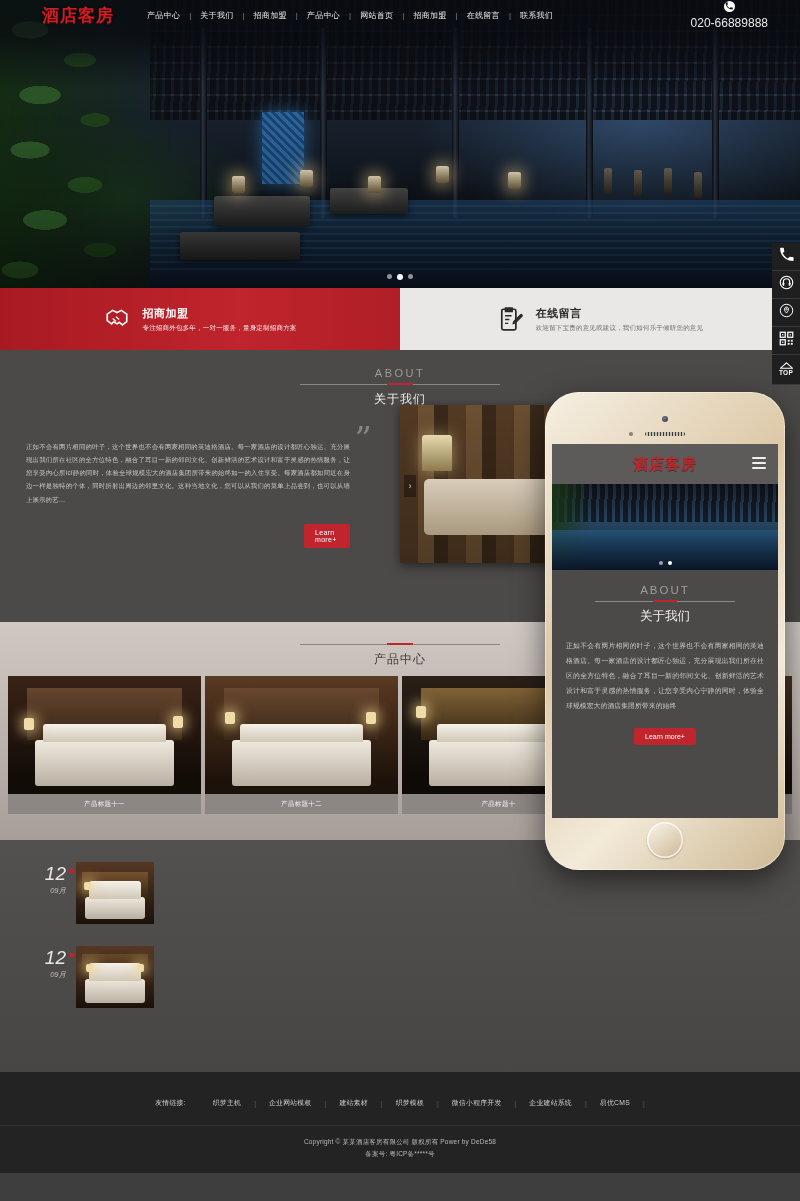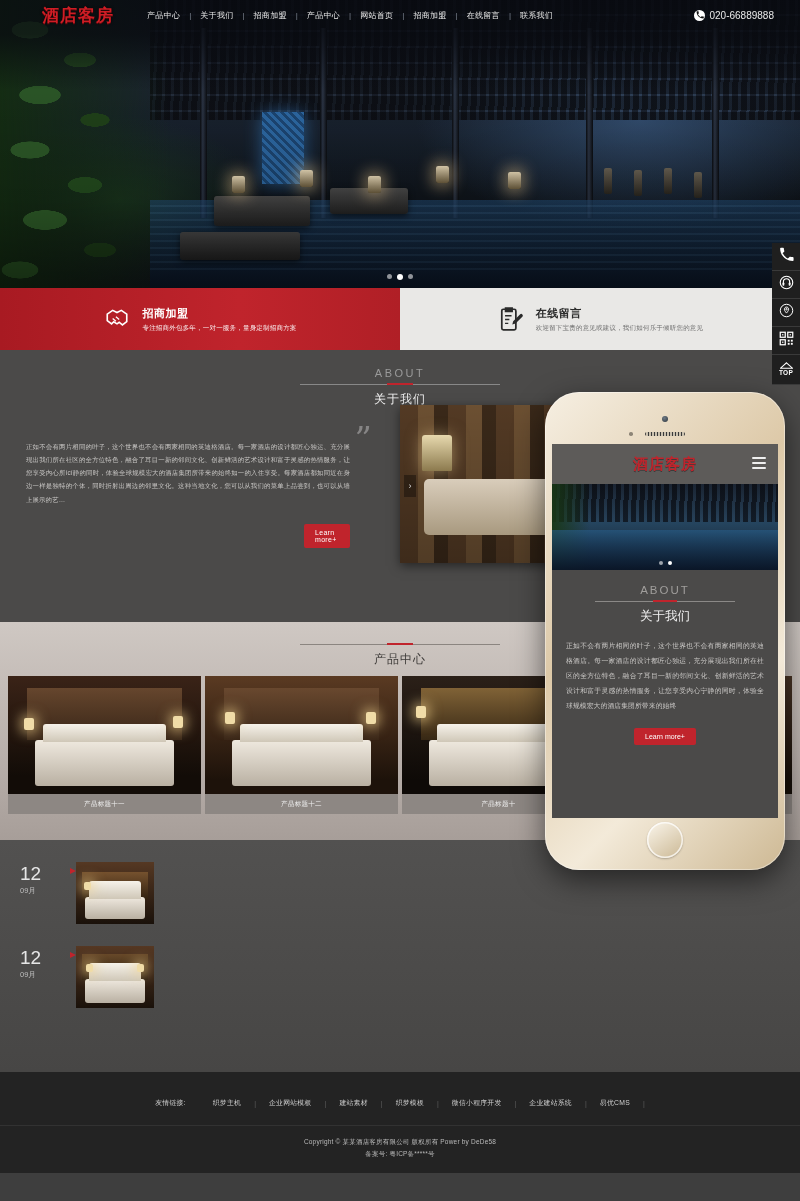--- a/index.html
+++ b/index.html
@@ -74,22 +74,22 @@
   
   .header { position:absolute; left:0; top:0; width:800px; height:30px;
     display:flex; align-items:center; z-index:9; }
   .logo { margin-left:42px; font-size:17px; font-weight:bold; letter-spacing:1px;
     color:#cf1d25; text-shadow:0 0 3px rgba(0,0,0,.9),0 1px 0 #7a0d12;
     font-family:"DejaVu Sans","Liberation Sans",sans-serif; }
   .nav { display:flex; align-items:center; margin-left:24px; }
   .nav a { color:#e8e8e8; font-size:8px; text-decoration:none; padding:0 9px;
     white-space:nowrap; letter-spacing:.3px; }
   .nav .sep { color:#7d8692; font-size:8px; }
-  .tel { position:absolute; right:26px; display:flex; align-items:center; gap:4px;
-    color:#e9e9e9; font-size:10px; }
+  .tel { position:absolute; right:32px; display:flex; align-items:center; gap:4px;
+    color:#e9e9e9; font-size:12px;flex-direction:column; }
   .tel-ico { width:11px; height:11px; border-radius:50%; background:#fff;
     display:flex; align-items:center; justify-content:center; }
   .tel-ico svg { width:8px; height:8px; }
 
   
   .dots { position:absolute; left:0; right:0; bottom:8px; display:flex;
     justify-content:center; gap:5px; z-index:8; }
   .dots i { width:5px; height:5px; border-radius:50%; background:rgba(255,255,255,.55);
     display:block; }
   .dots i.on { background:#fff; width:6px; height:6px; }
@@ -182,21 +182,21 @@
     background:#f0dca7; box-shadow:0 0 12px 4px rgba(240,210,140,.55); }
   .hdb { position:absolute; left:10%; top:12px; width:80%; height:52px;
     background:linear-gradient(180deg,#6b4a30,#3a2718); opacity:.9; }
 
   
   .news { position:relative; width:800px; height:232px;
     background:linear-gradient(180deg,#525150,#474645); overflow:hidden; }
   .news-wrap { display:flex; padding:22px 20px 0 20px; gap:16px; }
   .news-left { width:440px; }
   .ni { display:flex; align-items:flex-start; gap:10px; margin-bottom:22px; }
-  .ni-date { width:46px; text-align:left; padding-top:2px; position:relative; }
+  .ni-date { width:46px; text-align:right; padding-top:2px; position:relative;font-style:italic; }
   .ni-d { font-size:19px; color:#e6e6e6; line-height:1; font-weight:300; }
   .ni-m { font-size:7.5px; color:#bdbdbd; margin-top:3px; }
   .ni-arr { position:absolute; right:-10px; top:6px; width:0;height:0;
     border-left:6px solid #c0242c; border-top:3.5px solid transparent;
     border-bottom:3.5px solid transparent; }
   .ni-thumb { width:78px; height:62px; flex:0 0 78px; overflow:hidden;
     background:linear-gradient(180deg,#553823,#1a110a); position:relative; }
   .ni-txt { flex:1; padding-top:1px; }
   .ni-h { font-size:7.5px; color:#f1f1f1; font-weight:bold; margin-bottom:7px; letter-spacing:.2px;}
   .ni-p { font-size:6.2px; color:#b2b0ae; line-height:1.95; letter-spacing:.1px; }

